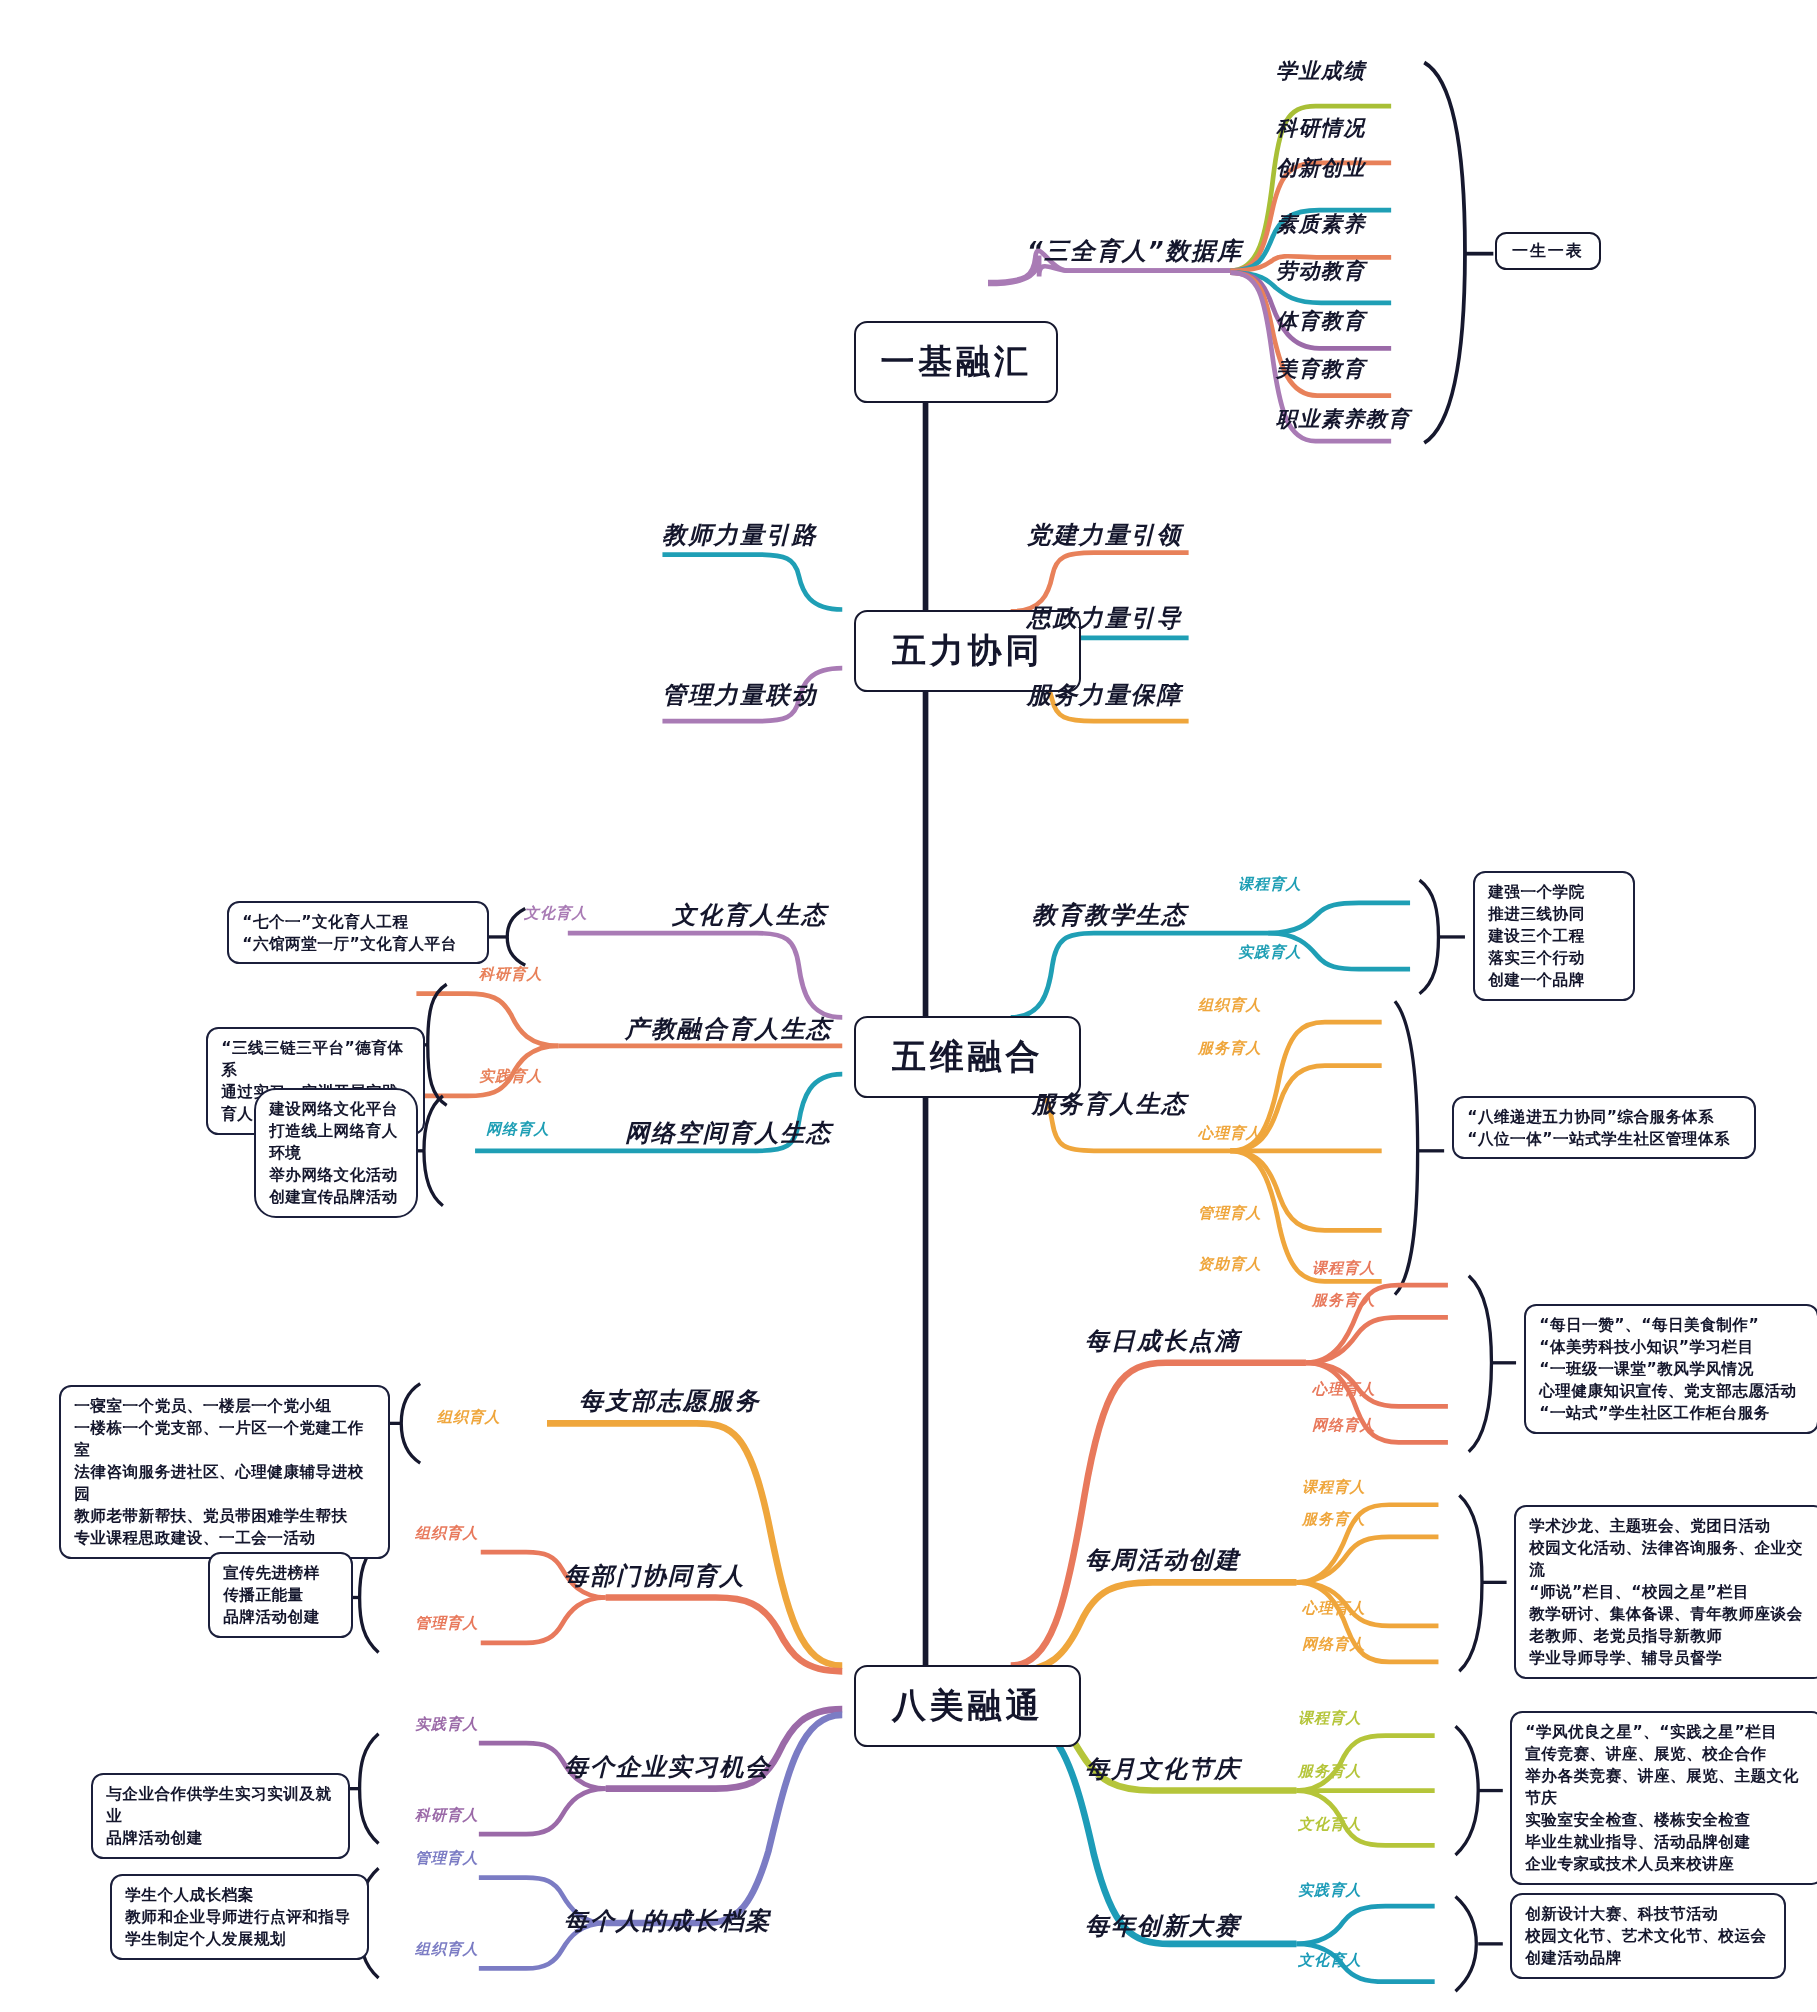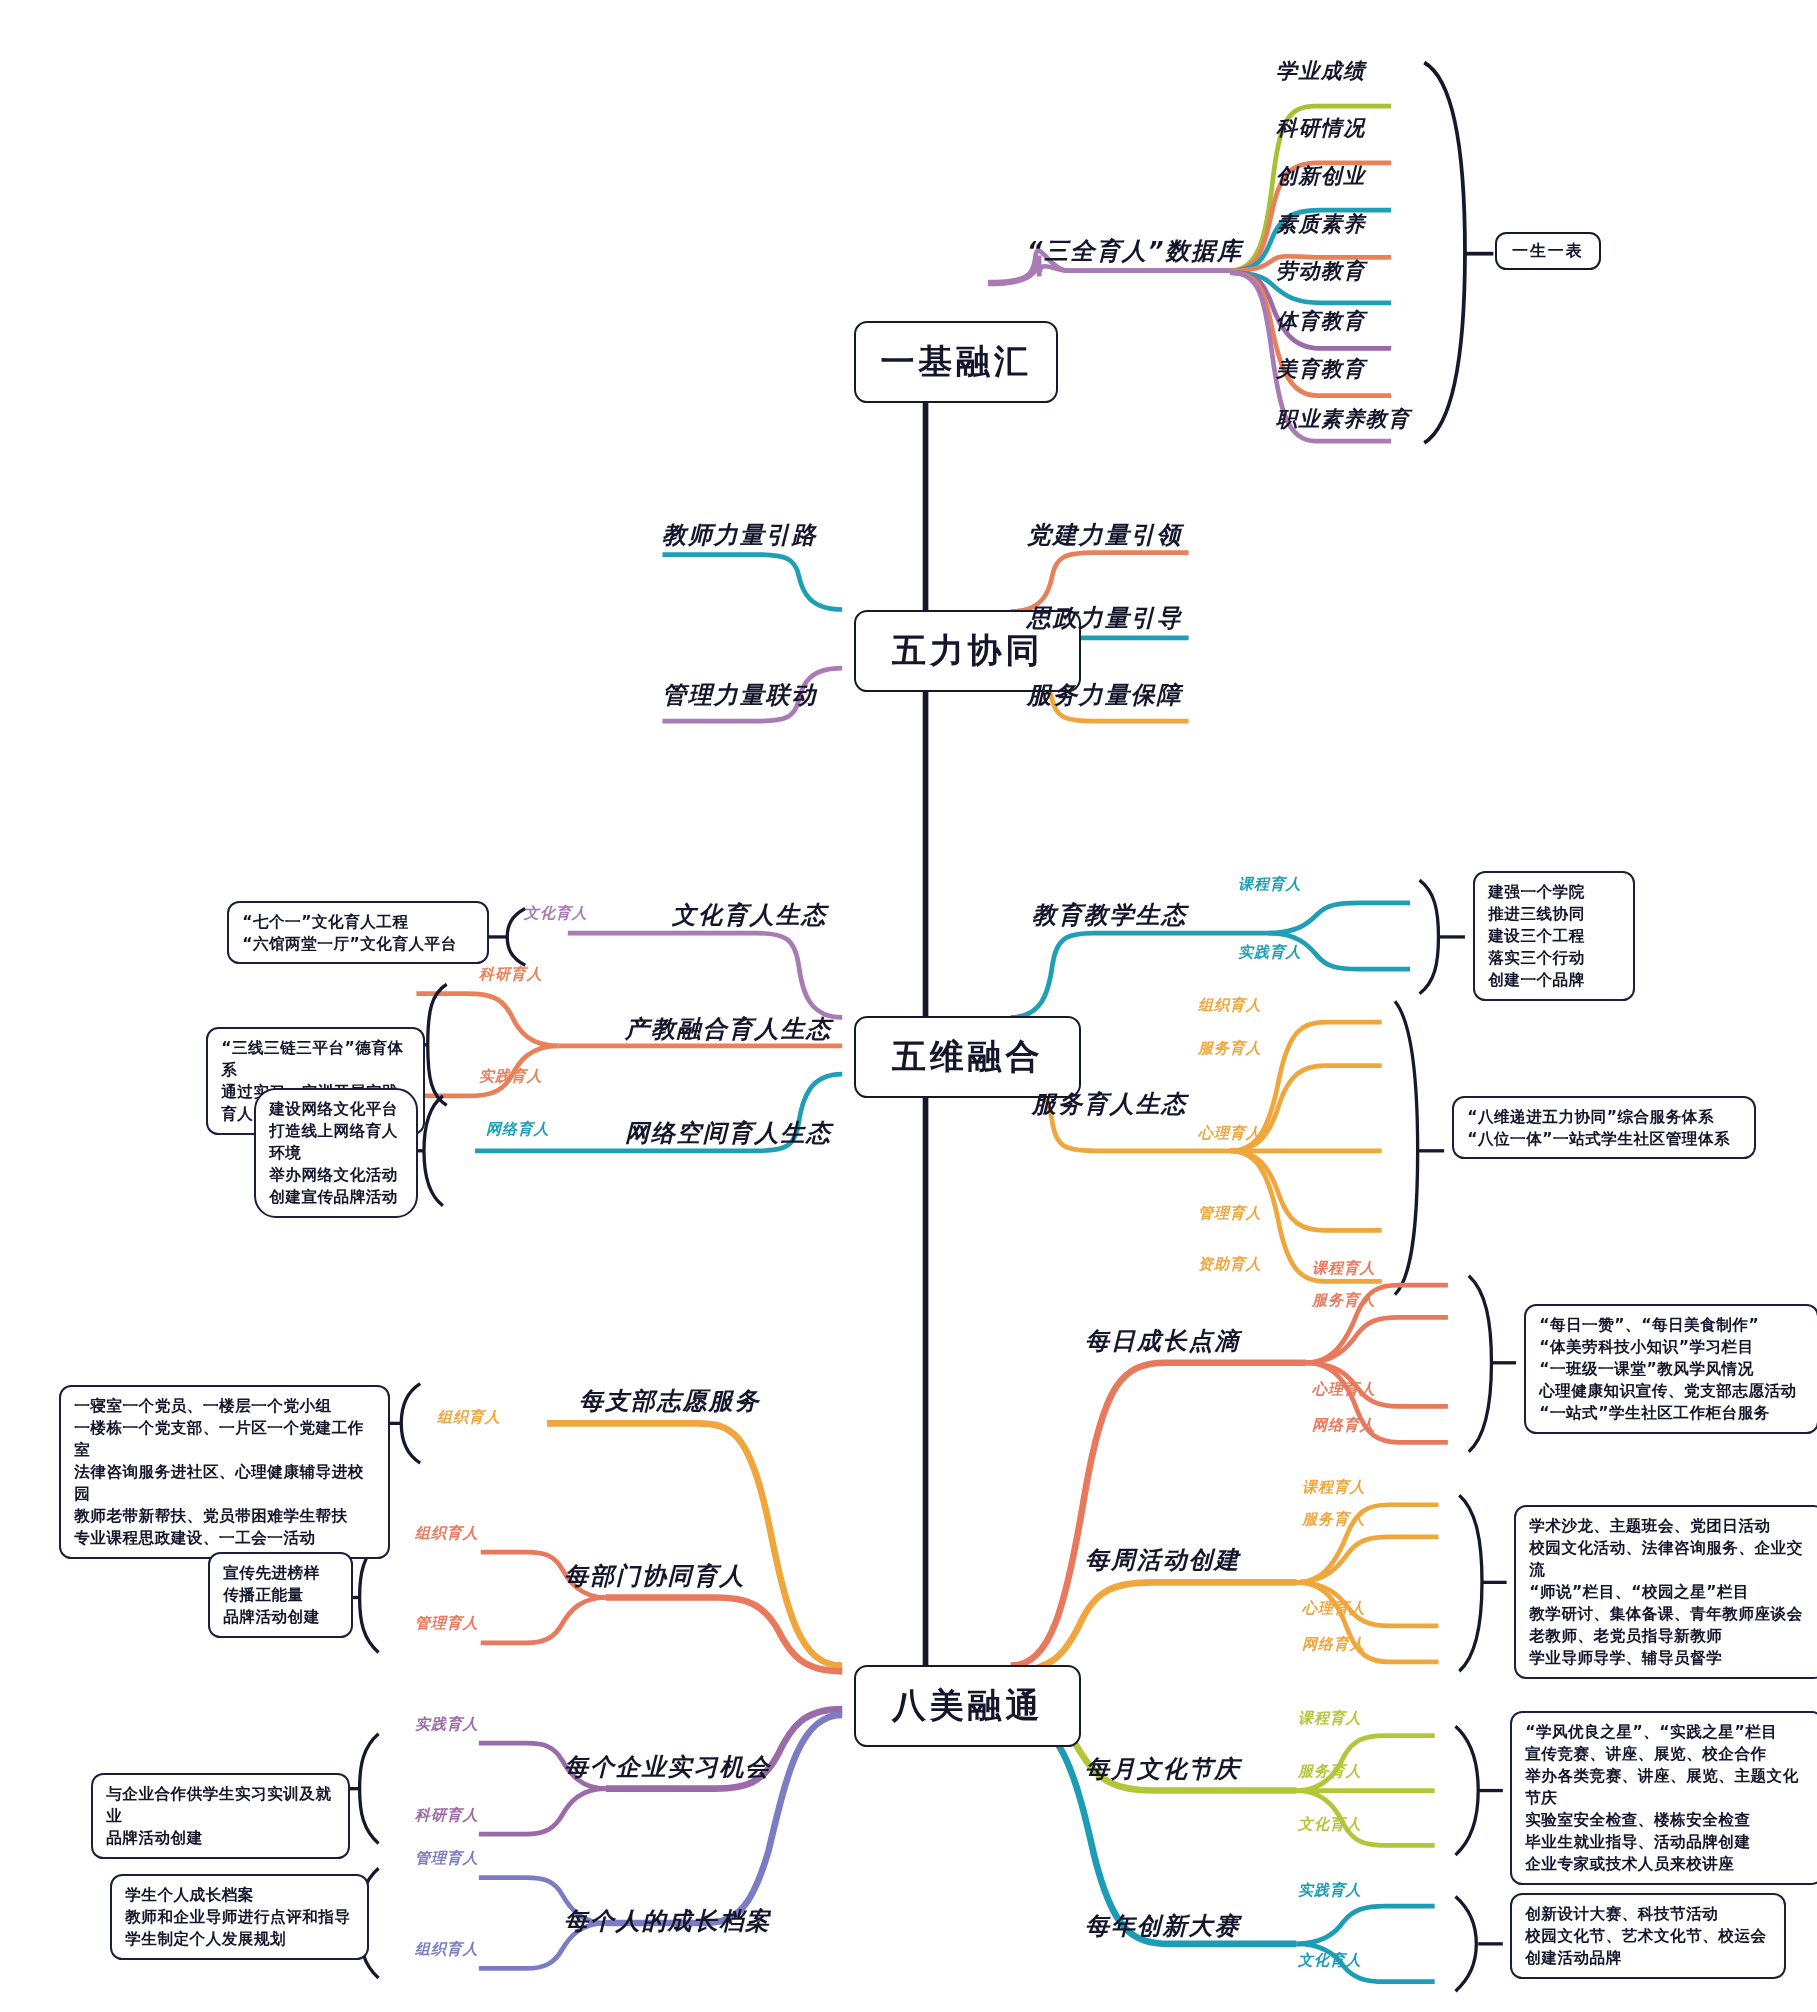--- a/index.html
+++ b/index.html
@@ -187,21 +187,21 @@
   <div class="node big" style="left:838px;top:610px;width:174px;height:59px;">五力协同</div>
 
   <div class="node big" style="left:838px;top:1016px;width:174px;height:59px;">五维融合</div>
 
   <div class="node big" style="left:838px;top:1665px;width:174px;height:59px;">八美融通</div>
 
   <div class="lbl l1" style="left:1027px;top:235px;">“三全育人”数据库</div>
 
   <div class="lbl l2" style="left:1276px;top:57px;">学业成绩</div>
   <div class="lbl l2" style="left:1276px;top:114px;">科研情况</div>
-  <div class="lbl l2" style="left:1276px;top:162px;">创新创业</div>
+  <div class="lbl l2" style="left:1276px;top:154px;">创新创业</div>
   <div class="lbl l2" style="left:1276px;top:210px;">素质素养</div>
   <div class="lbl l2" style="left:1276px;top:257px;">劳动教育</div>
   <div class="lbl l2" style="left:1276px;top:307px;">体育教育</div>
   <div class="lbl l2" style="left:1276px;top:355px;">美育教育</div>
   <div class="lbl l2" style="left:1276px;top:405px;">职业素养教育</div>
 
   <div class="tinybox" style="left:1495px;top:232px;">一生一表</div>
 
   <div class="lbl l1" style="left:662px;top:519px;">教师力量引路</div>
   <div class="lbl l1" style="left:662px;top:679px;">管理力量联动</div>

